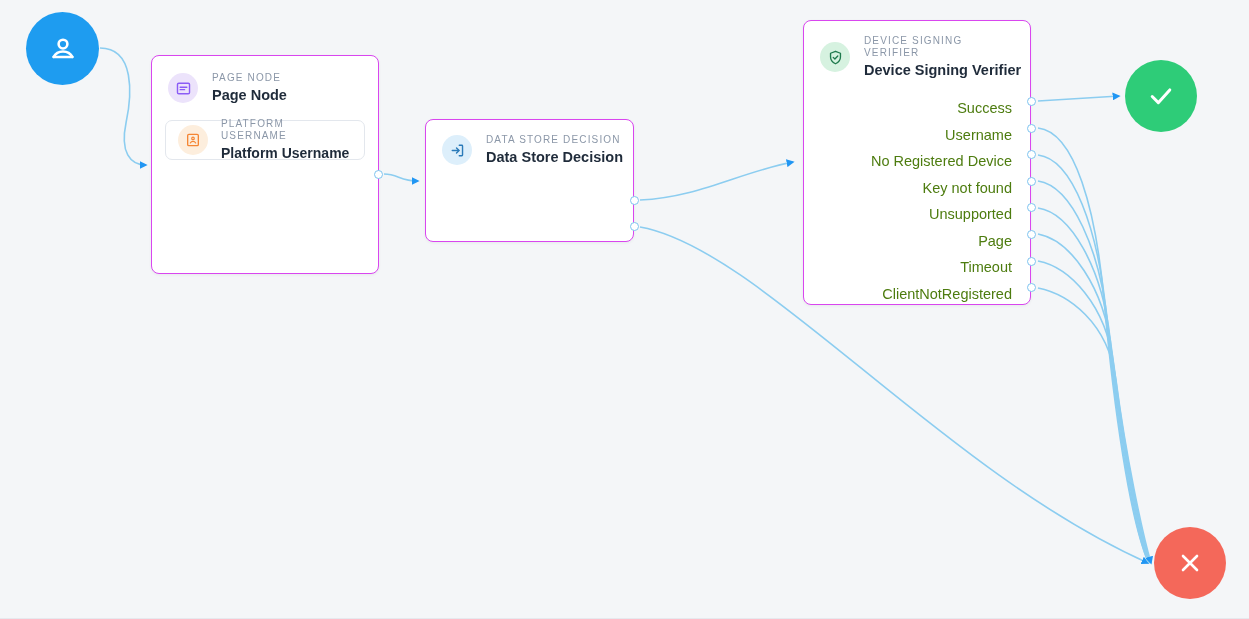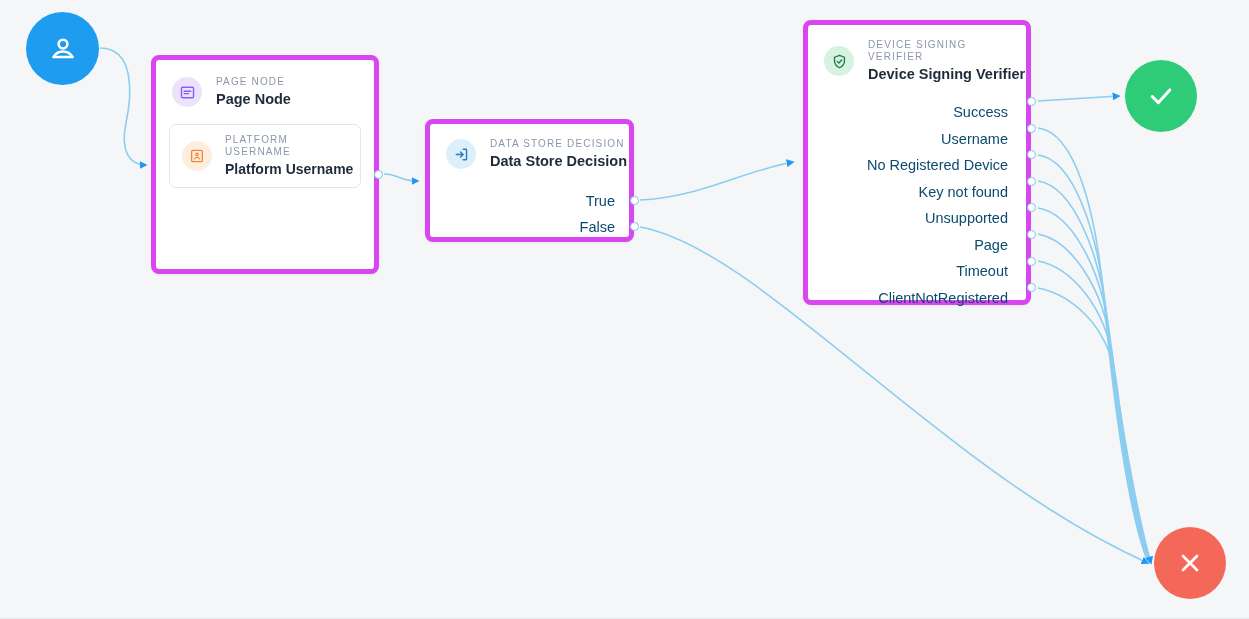--- a/index.html
+++ b/index.html
@@ -28,21 +28,21 @@
     top: 0;
     width: 1249px;
     height: 619px;
     pointer-events: none;
   }
 
   
   .card {
     position: absolute;
     background: #ffffff;
-    border: 5px solid #d946ef;
+    border: 1px solid #d946ef;
     border-radius: 8px;
     box-shadow: 0 1px 3px rgba(16, 32, 56, 0.06);
     box-sizing: border-box;
   }
   .node-head {
     display: flex;
     align-items: center;
     gap: 14px;
     padding: 14px 16px 12px 16px;
   }
@@ -89,39 +89,39 @@
   .subfield {
     margin: 6px 13px 0 13px;
     border: 1px solid #e3e7ed;
     border-radius: 7px;
     background: #fff;
     display: flex;
     align-items: center;
     gap: 13px;
     padding: 11px 12px;
     box-sizing: border-box;
-    height: 64px;
+    height: 40px;
   }
   .subfield .node-title { font-size: 14px; }
 
   
   #dsd-node {
     left: 425px;
     top: 119px;
     width: 209px;
     height: 123px;
   }
   .outputs { padding: 6px 14px 8px 14px; }
   .out-row {
     display: flex;
     justify-content: flex-end;
     align-items: center;
     height: 26px;
     font-size: 14.5px;
-    color: #0c4a6e;
+    color: #4d7c0f;
     text-align: right;
   }
 
   
   #dsv-node {
     left: 803px;
     top: 20px;
     width: 228px;
     height: 285px;
   }
@@ -248,24 +248,20 @@
           <path d="M14.5 4.5h3.6a1 1 0 0 1 1 1v13a1 1 0 0 1-1 1h-3.6" stroke="#2b7bb9" stroke-width="2" stroke-linecap="round"></path>
           <path d="M4.6 12h9.2" stroke="#2b7bb9" stroke-width="2" stroke-linecap="round"></path>
           <path d="M10.6 8.4 14.2 12l-3.6 3.6" stroke="#2b7bb9" stroke-width="2" stroke-linecap="round" stroke-linejoin="round"></path>
         </svg>
       </div>
       <div class="node-titles">
         <div class="node-kicker">DATA STORE DECISION</div>
         <div class="node-title">Data Store Decision</div>
       </div>
     </div>
-    <div class="outputs">
-      <div class="out-row">True</div>
-      <div class="out-row">False</div>
-    </div>
   </div>
   <div class="port" style="left:630px; top:196px;"></div>
   <div class="port" style="left:630px; top:222px;"></div>
 
   <div class="card" id="dsv-node">
     <div class="node-head right-pad">
       <div class="icon-circle" style="background:#d6f2e0">
         <svg width="17" height="17" viewBox="0 0 24 24" fill="none">
           <path d="M12 3.2 19 6v5.2c0 4.3-2.8 7.6-7 9.6-4.2-2-7-5.3-7-9.6V6z" stroke="#1f7a4d" stroke-width="1.9" stroke-linejoin="round"></path>
           <path d="m8.8 11.8 2.3 2.3 4.1-4.3" stroke="#1f7a4d" stroke-width="1.9" stroke-linecap="round" stroke-linejoin="round"></path>

